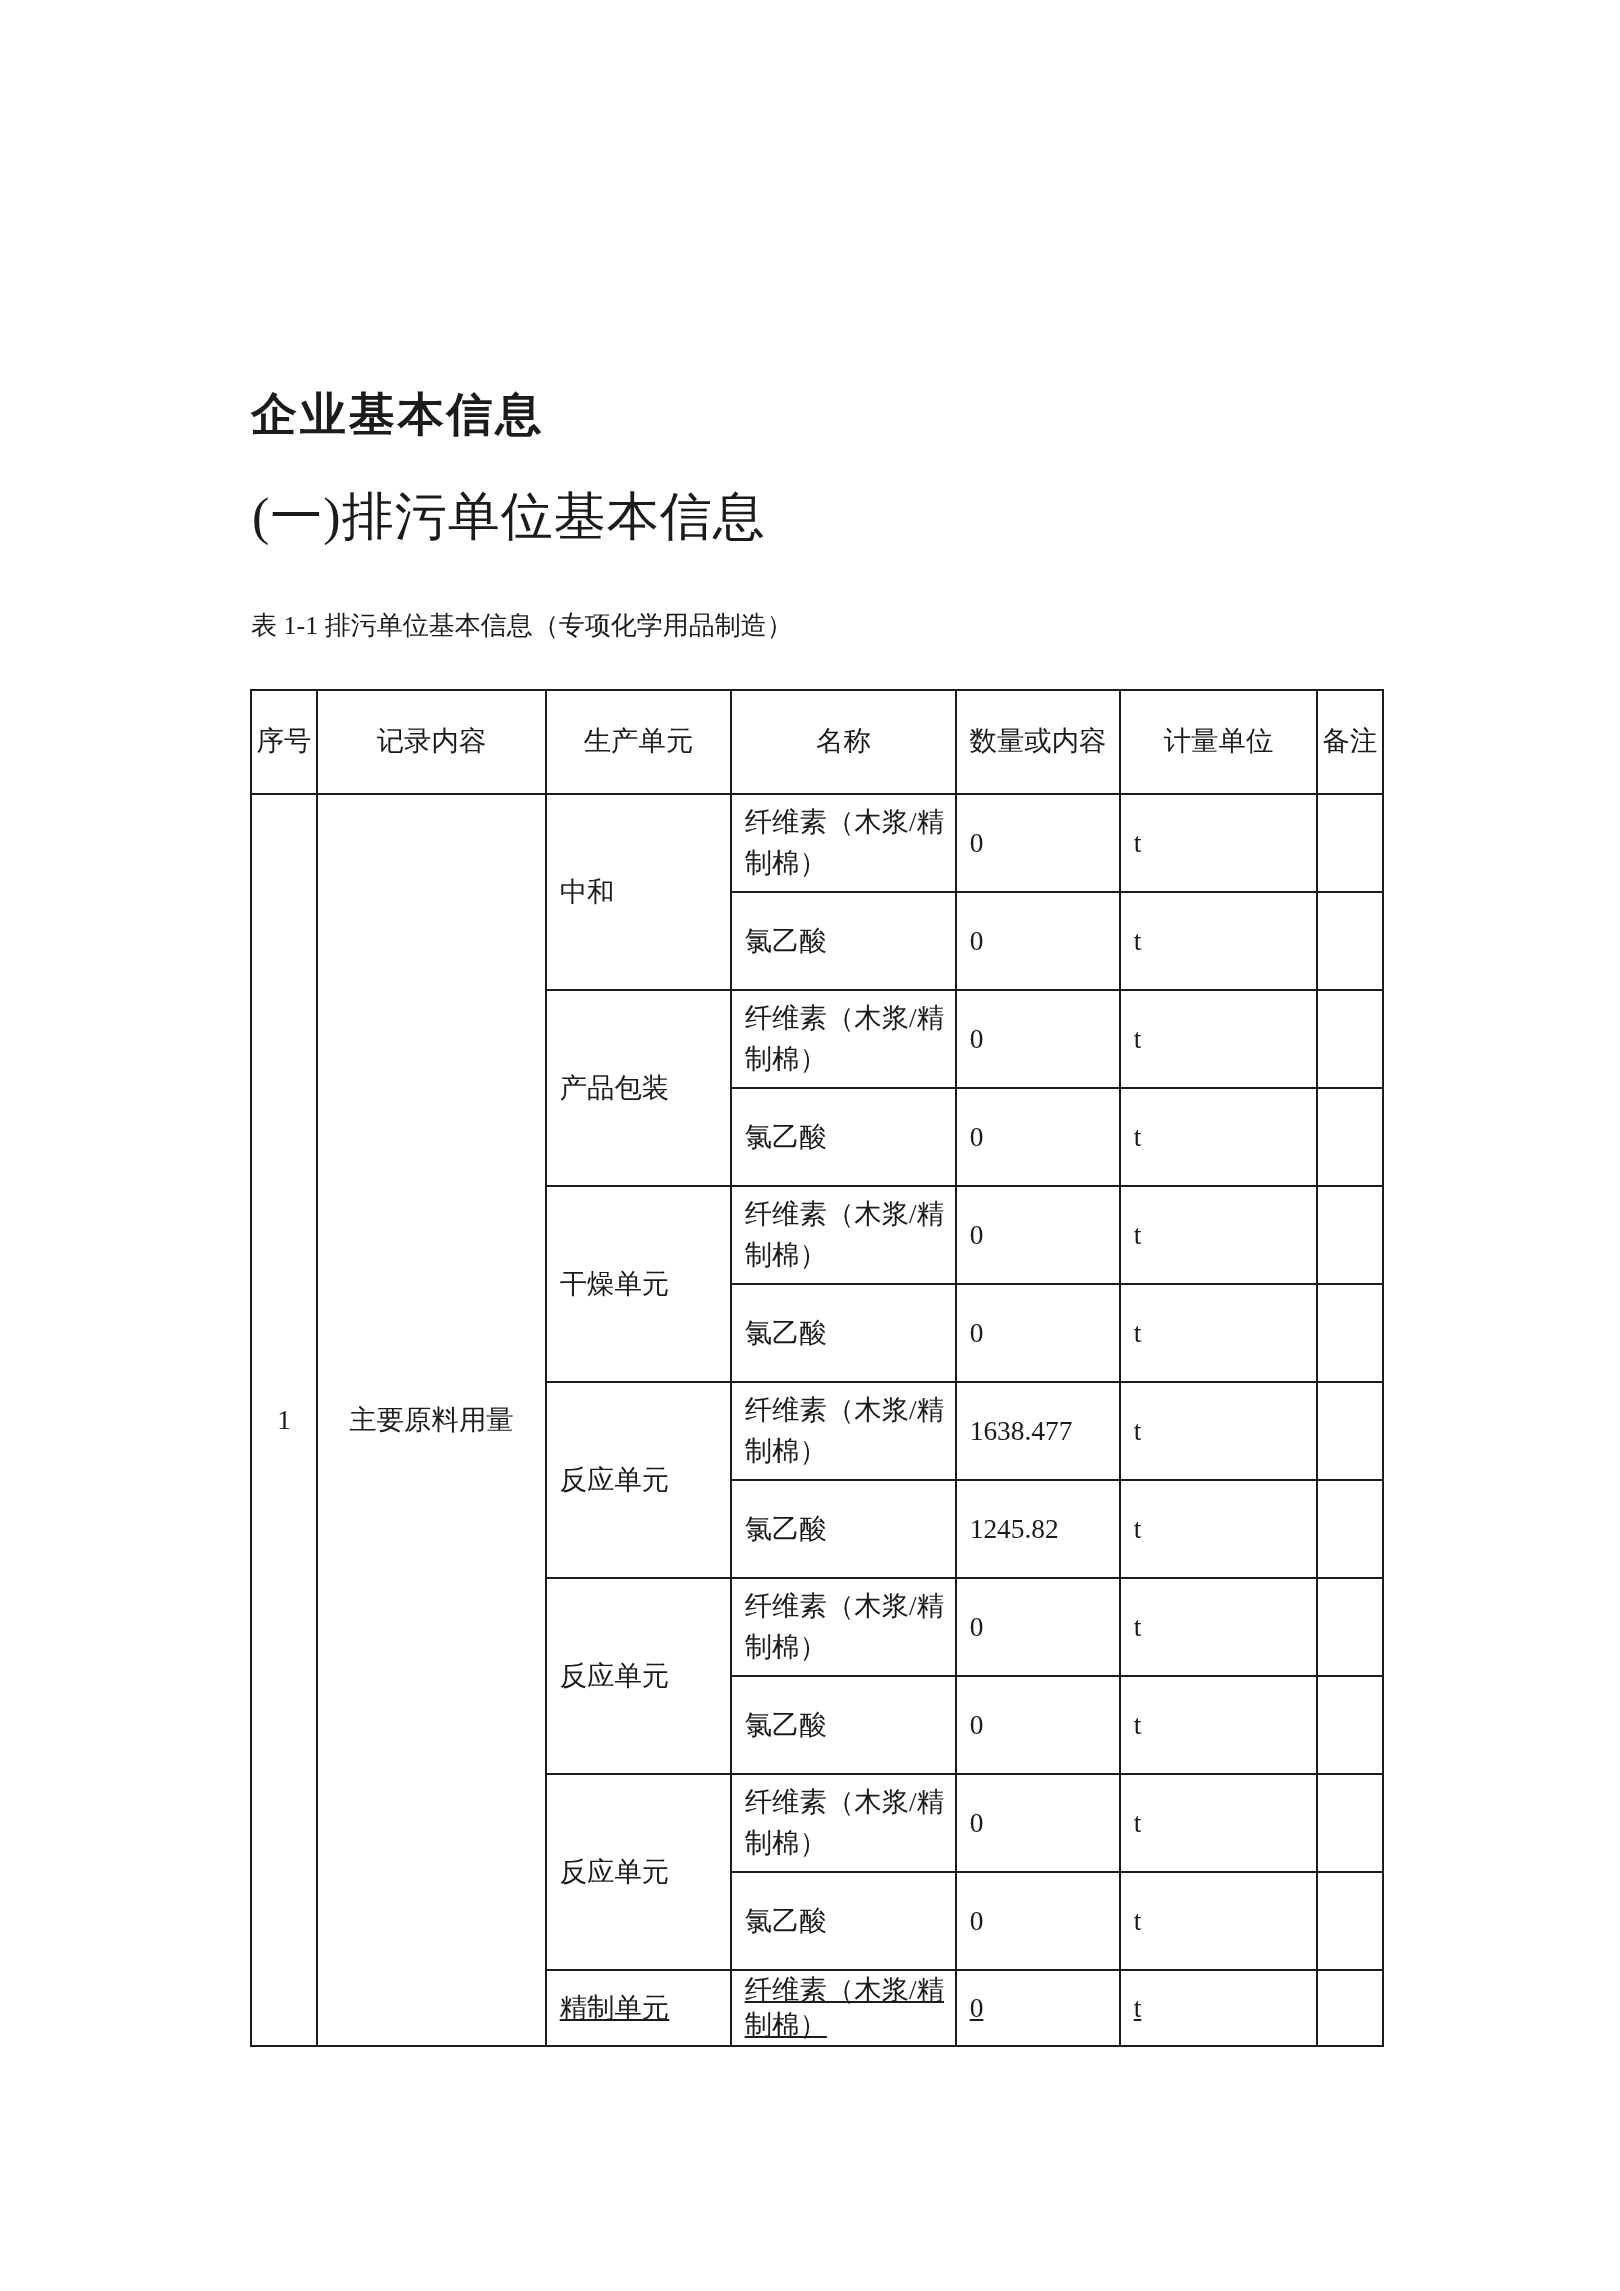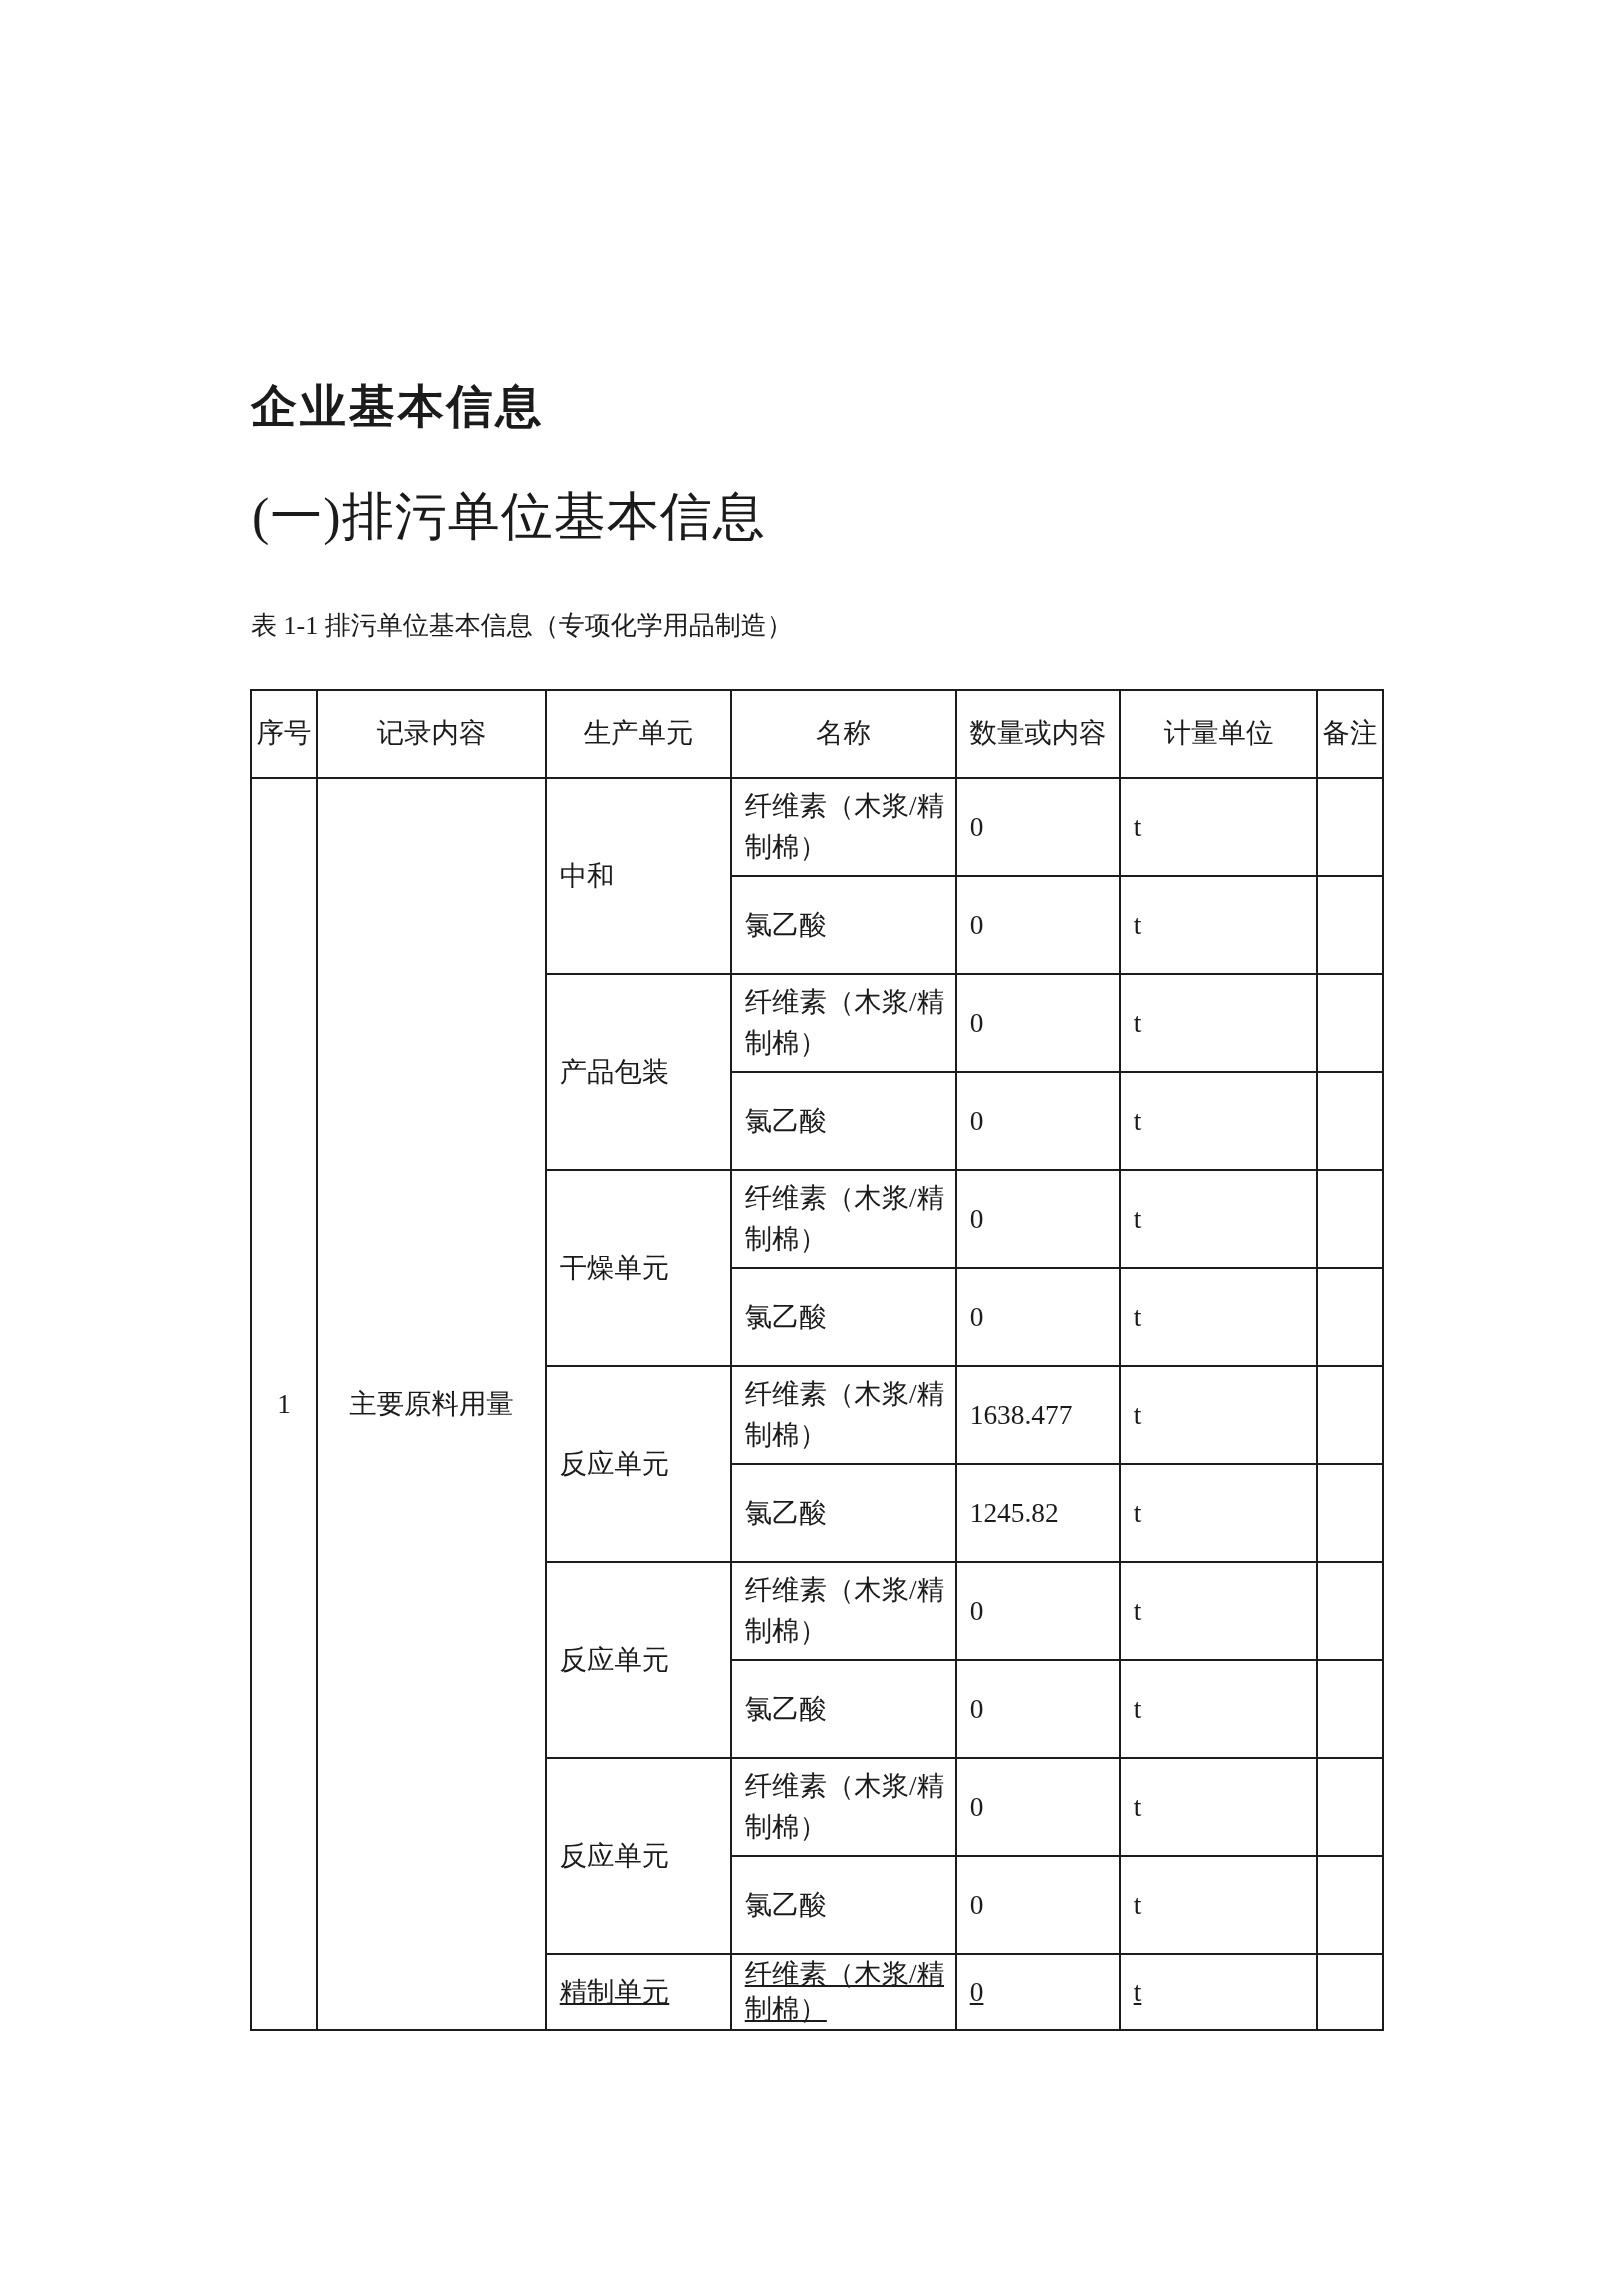--- a/index.html
+++ b/index.html
@@ -5,21 +5,21 @@
   html, body { margin: 0; padding: 0; }
   body {
     width: 1620px; height: 2292px;
     background: #ffffff;
     position: relative;
     font-family: "Liberation Serif", "DejaVu Serif", serif;
     color: #1b1b1b;
     overflow: hidden;
   }
   .doc-title {
-    position: absolute; left: 251px; top: 376px;
+    position: absolute; left: 251px; top: 384px;
     font-size: 46px; font-weight: 700; letter-spacing: 2.9px;
   }
   .doc-subtitle {
     position: absolute; left: 252px; top: 482px;
     font-size: 52px; font-weight: 400; letter-spacing: 1px;
   }
   .table-caption {
     position: absolute; left: 251px; top: 608px;
     font-size: 26px; font-weight: 400;
   }
@@ -28,21 +28,21 @@
     border-collapse: collapse; table-layout: fixed;
     border: 2.9px solid #1c1c1c;
   }
   table.main td, table.main th {
     border: 2px solid #1c1c1c;
     font-size: 27.4px; font-weight: 400;
     vertical-align: middle;
     overflow: hidden;
     background: #ffffff;
   }
-  tr.header-row { height: 88px; margin-top: 9px; }
+  tr.header-row { height: 104px; margin-top: 9px; }
   tr.data-row   { height: 98px; }
   tr.last-row   { height: 76px; text-decoration: underline; }
   th { text-align: center; padding: 0 3.9px; line-height: 1.3; }
   .c-center { text-align: center; padding: 0 3.9px; }
   .c-left   { text-align: left; padding: 2px 7.8px 2px 12.7px; }
   .name-cell { line-height: 41px; }
   tr.last-row .name-cell { line-height: 35px; }
 </style>
 </head>
 <body>

